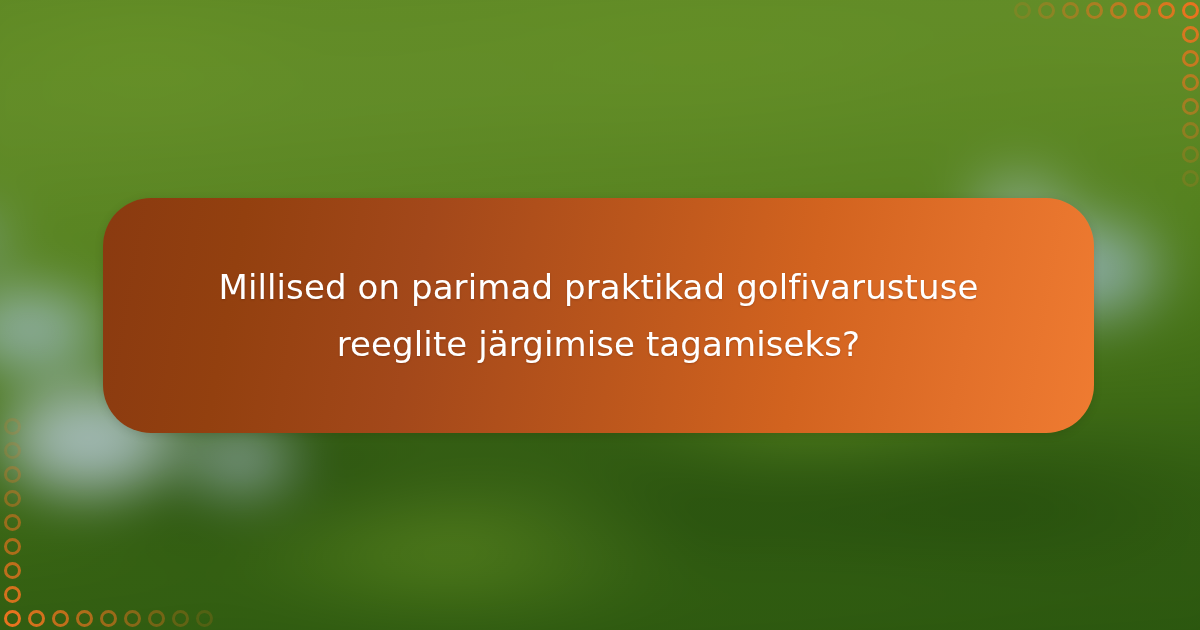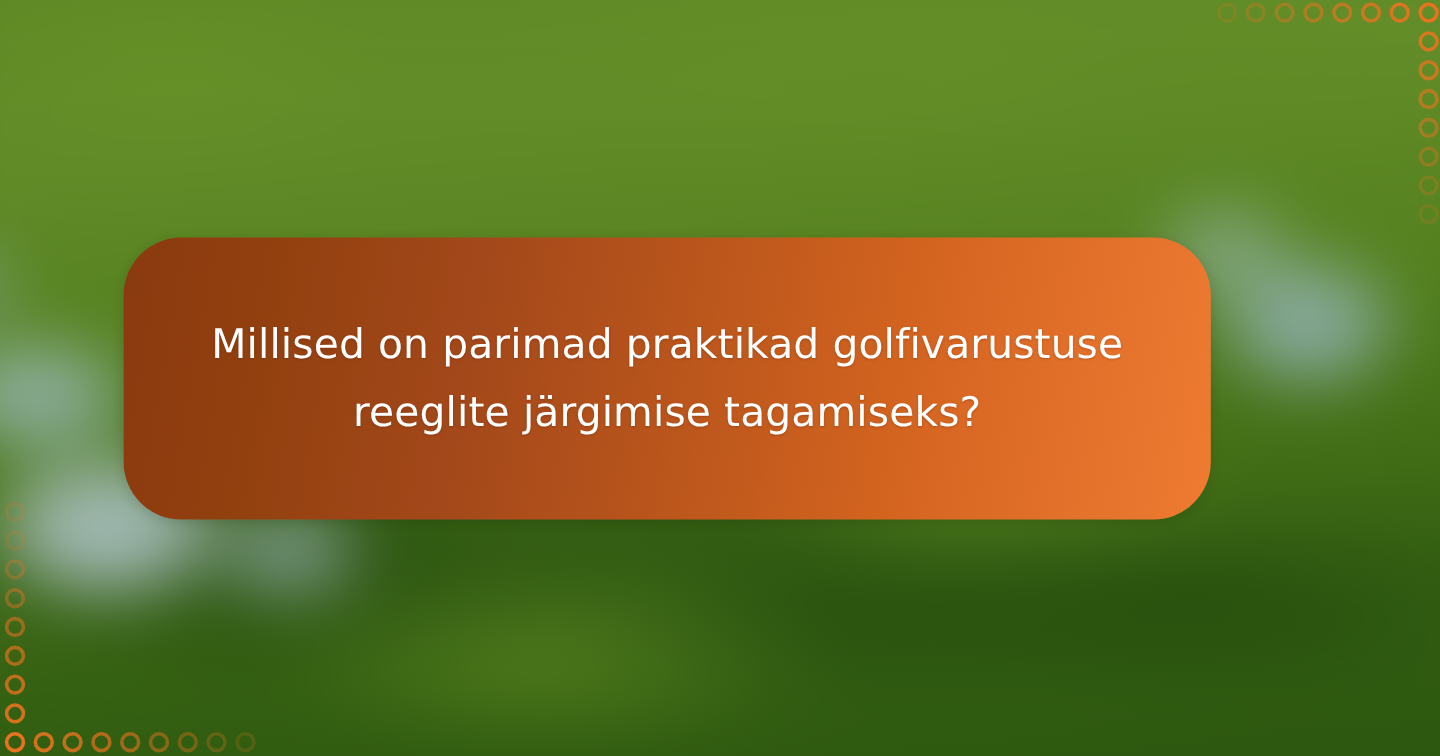--- a/index.html
+++ b/index.html
@@ -48,21 +48,21 @@
   .dots { position:absolute; }
   .dot {
     position:absolute; width:17px; height:17px; border-radius:50%;
     border:3px solid #E8731F; box-sizing:border-box;
   }
   #dots-top-right { top:0; left:0; width:1200px; height:630px; pointer-events:none; }
   #dots-bottom-left { top:0; left:0; width:1200px; height:630px; pointer-events:none; }
 
   
   .card {
-    position:absolute; left:103px; top:198px; width:906px; height:235px;
+    position:absolute; left:103px; top:198px; width:991px; height:235px;
     border-radius:48px;
     background:linear-gradient(100deg,
         #8a3a10 0%, #93400f 14%, #a3481a 32%,
         #bb561c 52%, #d2631f 70%, #e2702a 86%, #ef7b31 100%);
     display:flex; align-items:center; justify-content:center;
     box-shadow:0 2px 10px rgba(0,0,0,.12);
   }
   .card-title {
     width:860px; text-align:center; color:#ffffff;
     font-size:34px; line-height:57px; font-weight:400;

